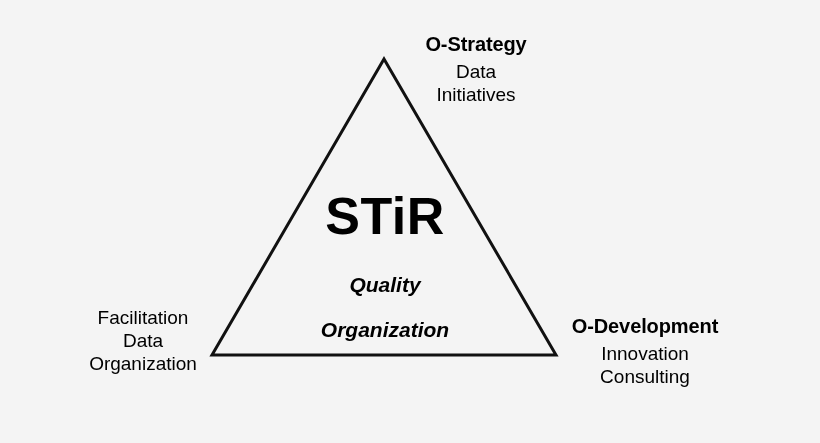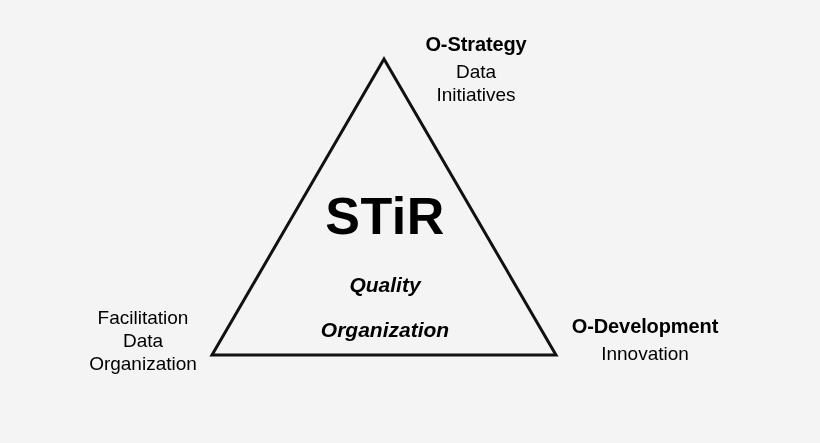--- a/index.html
+++ b/index.html
@@ -111,15 +111,16 @@
 
   <div class="label-block" id="support-block">
     <div class="corner-item">Facilitation</div>
     <div class="corner-item">Data</div>
     <div class="corner-item">Organization</div>
   </div>
 
   <div class="label-block" id="development-block">
     <div class="corner-title">O-Development</div>
     <div class="corner-item">Innovation</div>
+    <div class="corner-item">Consulting</div>
   </div>
 
 </div>
 
 </body></html>

